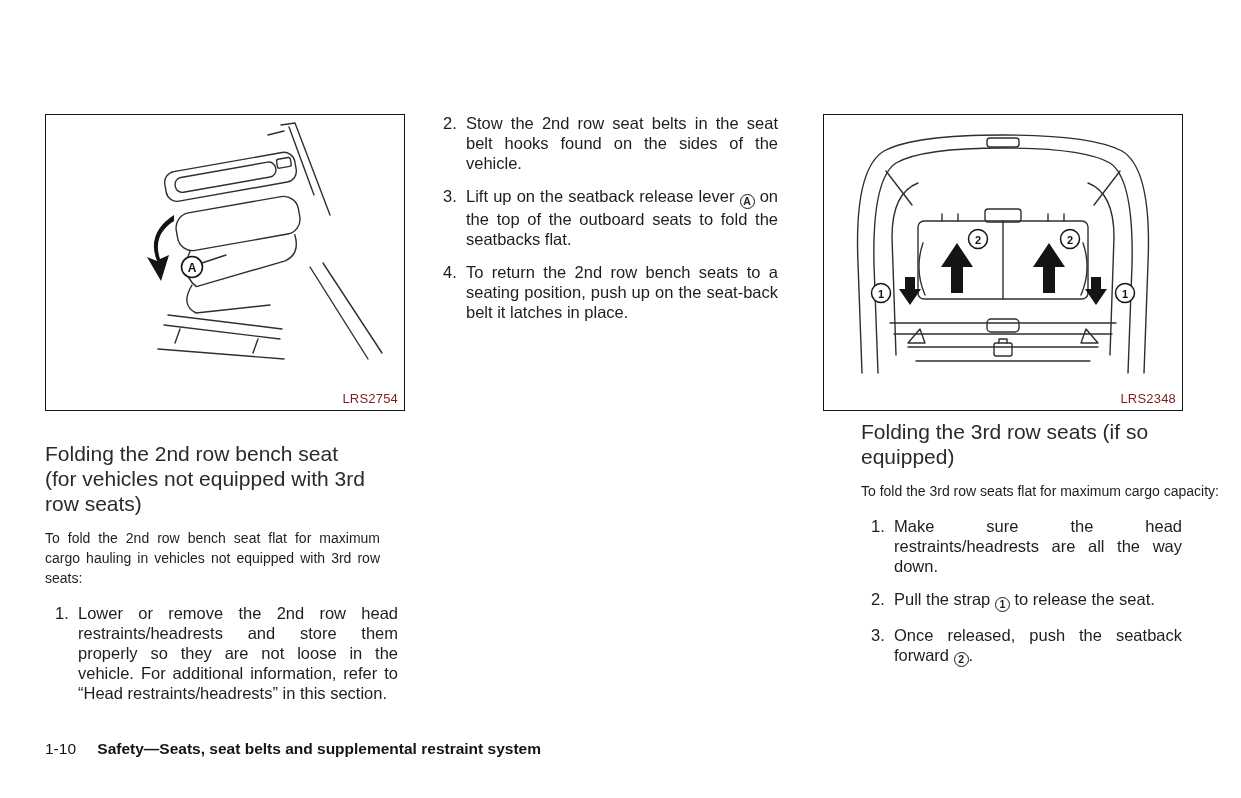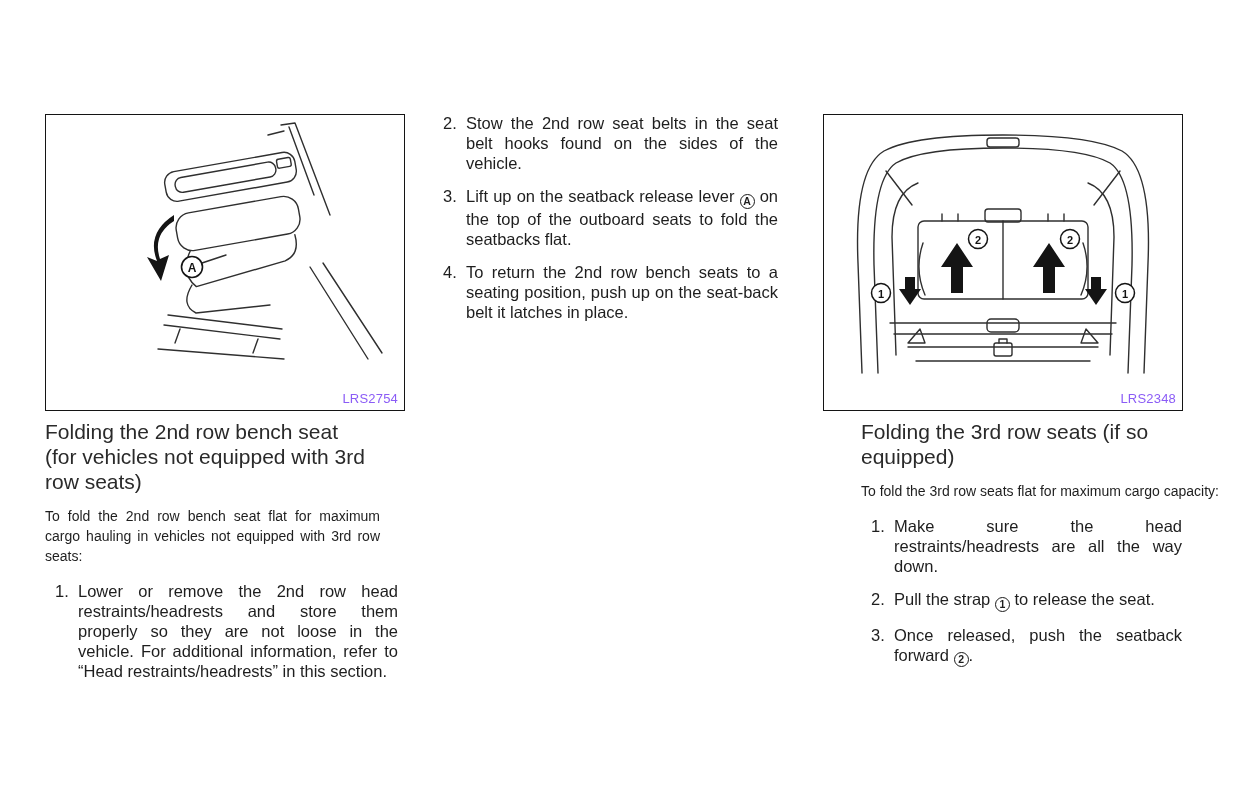--- a/index.html
+++ b/index.html
@@ -8,31 +8,31 @@
     font-family:"Liberation Sans", sans-serif; color:#1e1e1e; overflow:hidden;
   }
   .figure-box {
     position:absolute; top:114px; width:360px; height:297px;
     border:1px solid #141414; background:#ffffff; box-sizing:border-box;
   }
   #figure-left { left:45px; }
   #figure-right { left:823px; }
   .figure-code {
     position:absolute; right:6px; bottom:4px; font-size:13px;
-    letter-spacing:0.2px; color:#8b5cf6;
+    letter-spacing:0.2px; color:#7f1d1d;
   }
   .heading {
     font-size:21px; font-weight:400; line-height:25px; color:#2a2a2a;
     margin:0 0 12px 0; max-width:325px;
   }
   .intro { font-size:14px; line-height:20px; text-align:justify; margin:0 0 15px 0; }
   .step { display:flex; margin-bottom:13px; font-size:16.5px; line-height:20px; }
   .step .num { flex:0 0 23px; }
   .step .text { text-align:justify; }
-  #col-left  { position:absolute; left:45px;  top:419px; width:360px; }
+  #col-left  { position:absolute; left:45px;  top:441px; width:360px; }
   #col-middle{ position:absolute; left:443px; top:113px; width:335px; }
   #col-right { position:absolute; left:861px; top:419px; width:360px; }
   #col-left .intro { width:335px; }
   #col-right .intro { width:360px; }
   #col-left .step, #col-right .step { padding-left:10px; }
   #col-left  .step .text { flex:0 0 320px; max-width:320px; }
   #col-middle .step .text { flex:0 0 312px; max-width:312px; }
   #col-right .step .text { flex:0 0 288px; max-width:288px; }
   .callout {
     display:inline-block; box-sizing:content-box; width:13px; height:13px;
@@ -154,14 +154,18 @@
         <span class="num">2.</span>
         <span class="text"><span>Pull the strap </span><span class="callout">1</span><span> to release the seat.</span></span>
       </div>
       <div class="step">
         <span class="num">3.</span>
         <span class="text"><span>Once released, push the seatback forward </span><span class="callout">2</span><span>.</span></span>
       </div>
     </div>
   </section>
 
+  <footer class="footer">
+    <span class="pageno">1-10</span>
+    <span class="title">Safety—Seats, seat belts and supplemental restraint system</span>
+  </footer>
 
 </div>
 
 </body></html>

